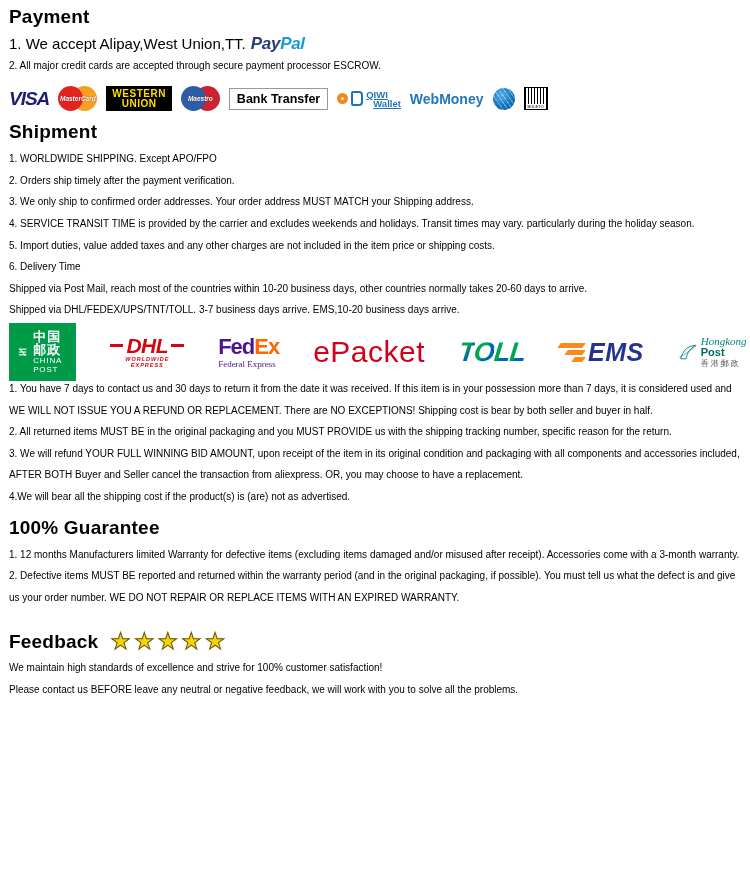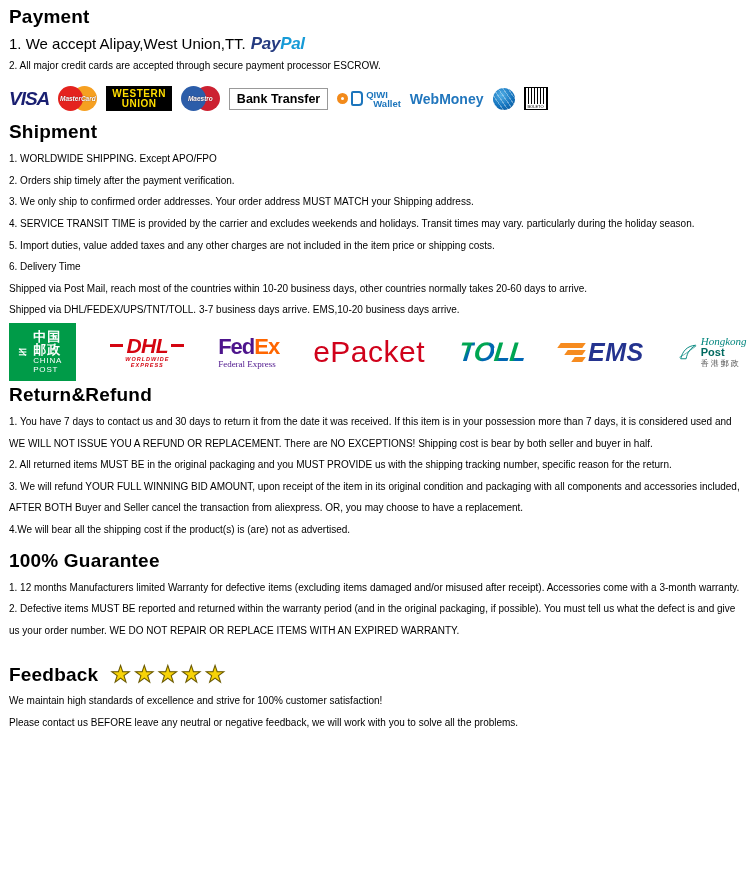--- a/index.html
+++ b/index.html
@@ -41,21 +41,21 @@
     text-shadow:0 0 1px rgba(60,0,0,.8);
   }
   .ic-wu {
     background:#000; color:#FFDD00; font-weight:900; text-align:center;
     font-size:10px; line-height:10px; padding:3px 6px 2px; letter-spacing:0.5px;
   }
   .ic-bank { border:1px solid #999; background:#fff; padding:3px 7px; font-weight:bold; font-size:12.5px; }
   .qiwi { display:flex; align-items:center; gap:3px; }
   .qiwi-ring { width:11px; height:11px; border:4px solid #F28A1A; border-radius:50%; flex:none; }
   .qiwi-wallet { width:12px; height:15px; border:2px solid #1C75BC; border-radius:2px 4px 4px 2px; flex:none; }
-  .qiwi-txt { color:#1C75BC; font-weight:bold; font-size:9.5px; line-height:9px; }
+  .qiwi-txt { color:#1C75BC; font-weight:bold; font-size:9.5px; line-height:9px;text-decoration:underline; }
   .qiwi-txt .l2 { margin-left:7px; }
   .ic-wm { color:#2176BD; font-size:14px; font-weight:bold; }
   .ic-globe {
     width:22px; height:22px; border-radius:50%; flex:none;
     background:
       repeating-linear-gradient(55deg, rgba(255,255,255,.35) 0 1px, transparent 1px 4px),
       radial-gradient(circle at 38% 32%, #55B0E6 0%, #1273BE 55%, #0B4F8C 100%);
   }
   .ic-boleto {
     width:24px; height:23px; border:1px solid #000; flex:none;
@@ -198,21 +198,20 @@
           <path d="M4 22 C7 10, 14 3, 26 2 C18 7, 14 12, 12 22 Z" fill="none" stroke="#00857D" stroke-width="1.4"></path>
           <path d="M2 20 C10 16, 20 8, 27 3" stroke="#00857D" stroke-width="0.9" fill="none"></path>
         </svg>
       <span class="hk-texts">
         <div class="hk-en"><span class="e1">Hongkong</span> <span class="e2">Post</span></div>
         <div class="hk-cn">香港郵政</div>
       </span>
     </span>
   </div>
 
-  <h2 class="sec-head">Return&amp;Refund</h2>
   <p class="line">1. You have 7 days to contact us and 30 days to return it from the date it was received. If this item is in your possession more than 7 days, it is considered used and WE WILL NOT ISSUE YOU A REFUND OR REPLACEMENT. There are NO EXCEPTIONS! Shipping cost is bear by both seller and buyer in half.</p>
   <p class="line">2. All returned items MUST BE in the original packaging and you MUST PROVIDE us with the shipping tracking number, specific reason for the return.</p>
   <p class="line">3. We will refund YOUR FULL WINNING BID AMOUNT, upon receipt of the item in its original condition and packaging with all components and accessories included, AFTER BOTH Buyer and Seller cancel the transaction from aliexpress. OR, you may choose to have a replacement.</p>
   <p class="line">4.We will bear all the shipping cost if the product(s) is (are) not as advertised.</p>
 
   <h2 class="sec-head">100% Guarantee</h2>
   <p class="line">1. 12 months Manufacturers limited Warranty for defective items (excluding items damaged and/or misused after receipt). Accessories come with a 3-month warranty.</p>
   <p class="line">2. Defective items MUST BE reported and returned within the warranty period (and in the original packaging, if possible). You must tell us what the defect is and give us your order number. WE DO NOT REPAIR OR REPLACE ITEMS WITH AN EXPIRED WARRANTY.</p>
 
   <div class="fb-row">

